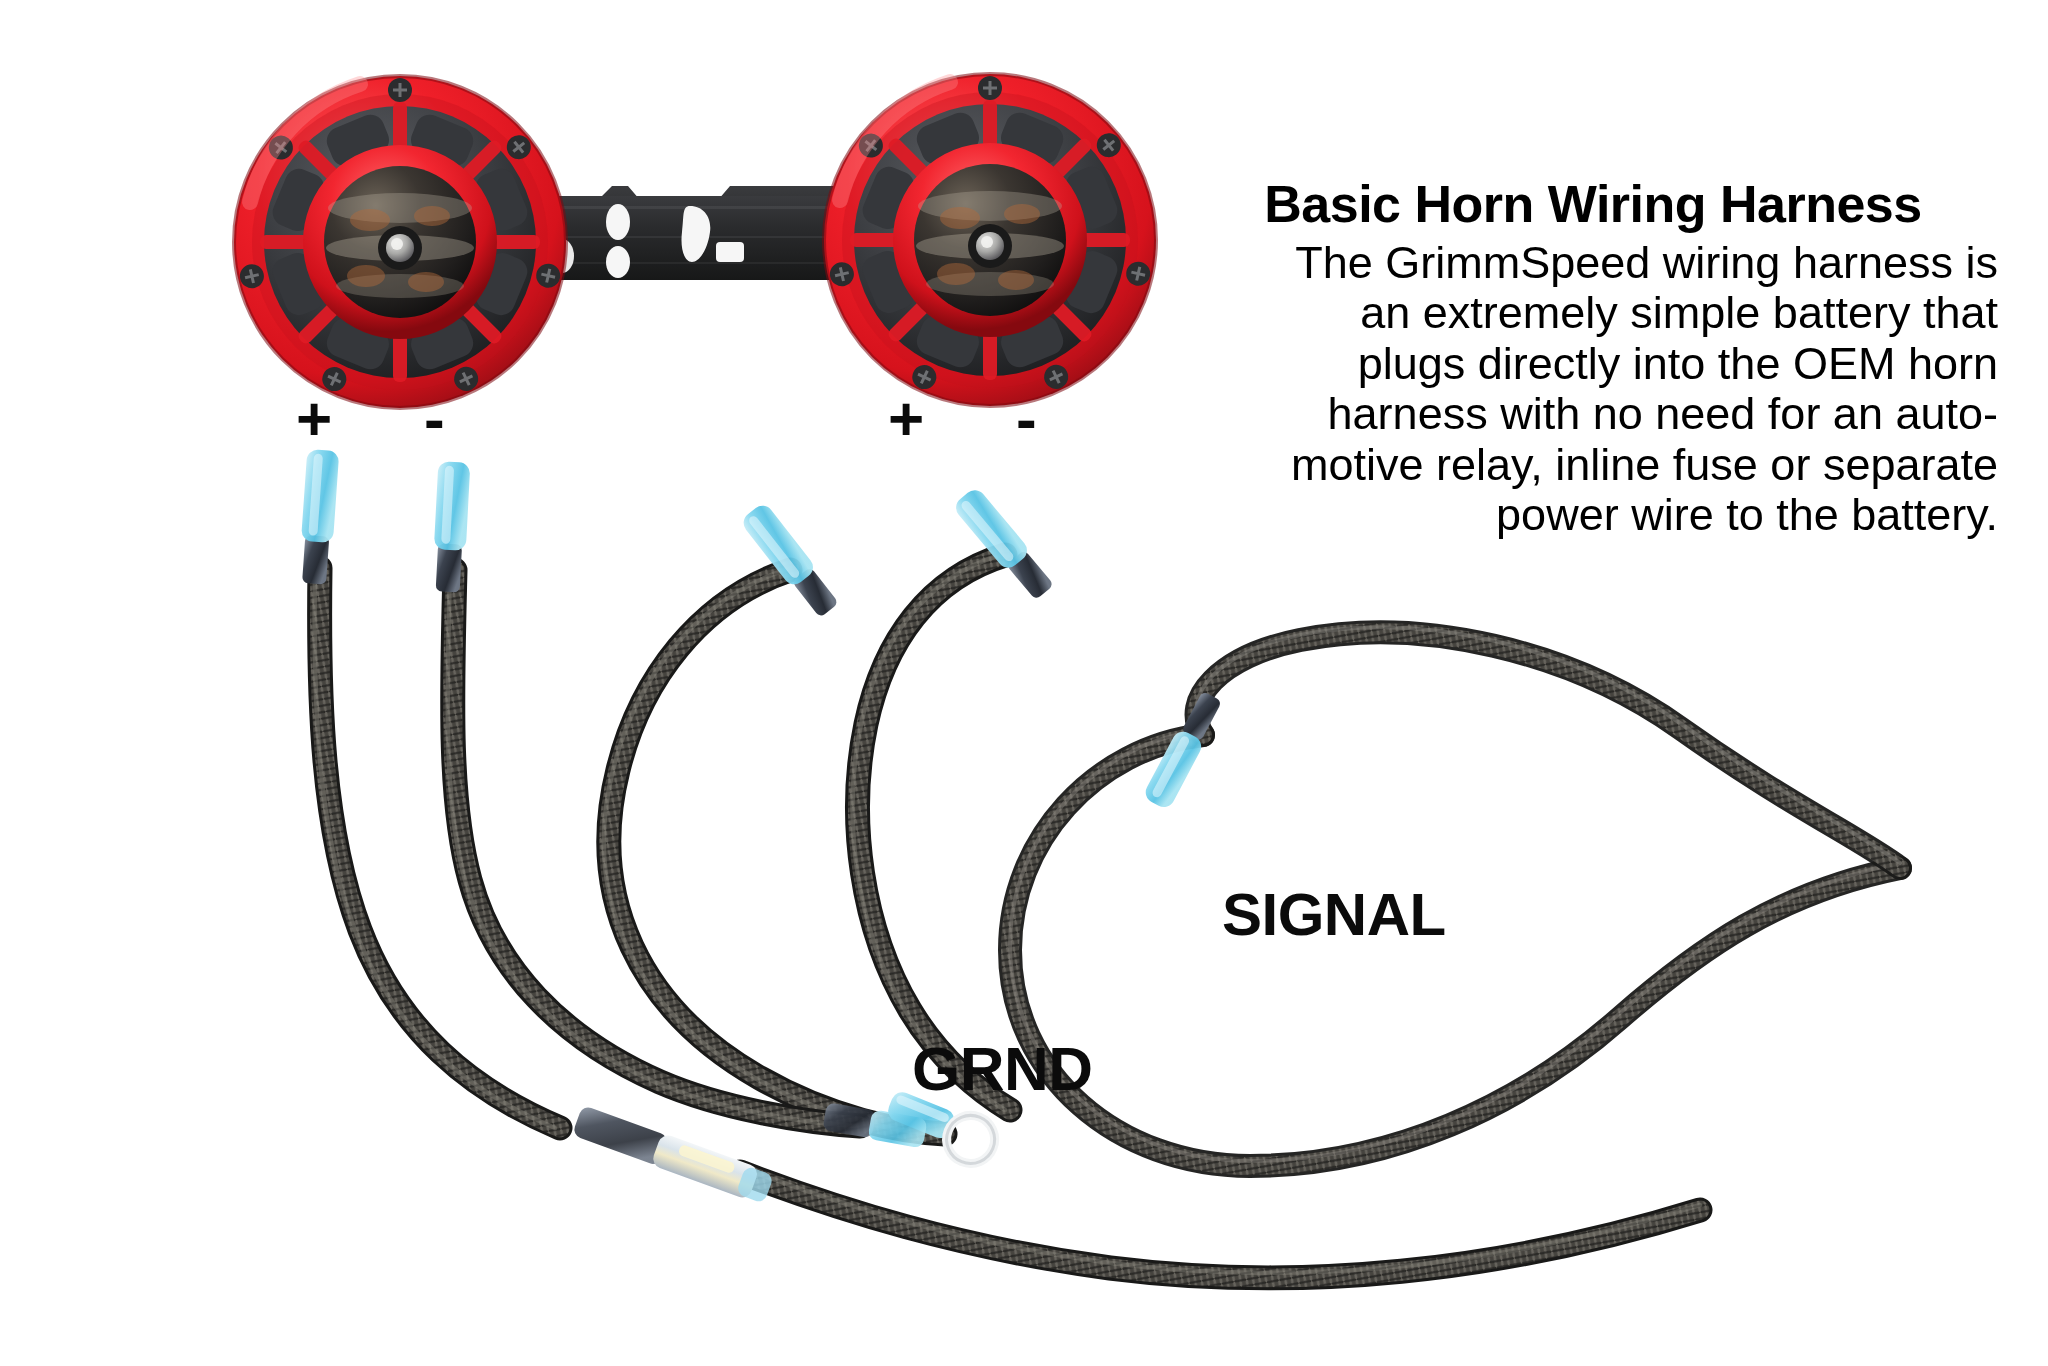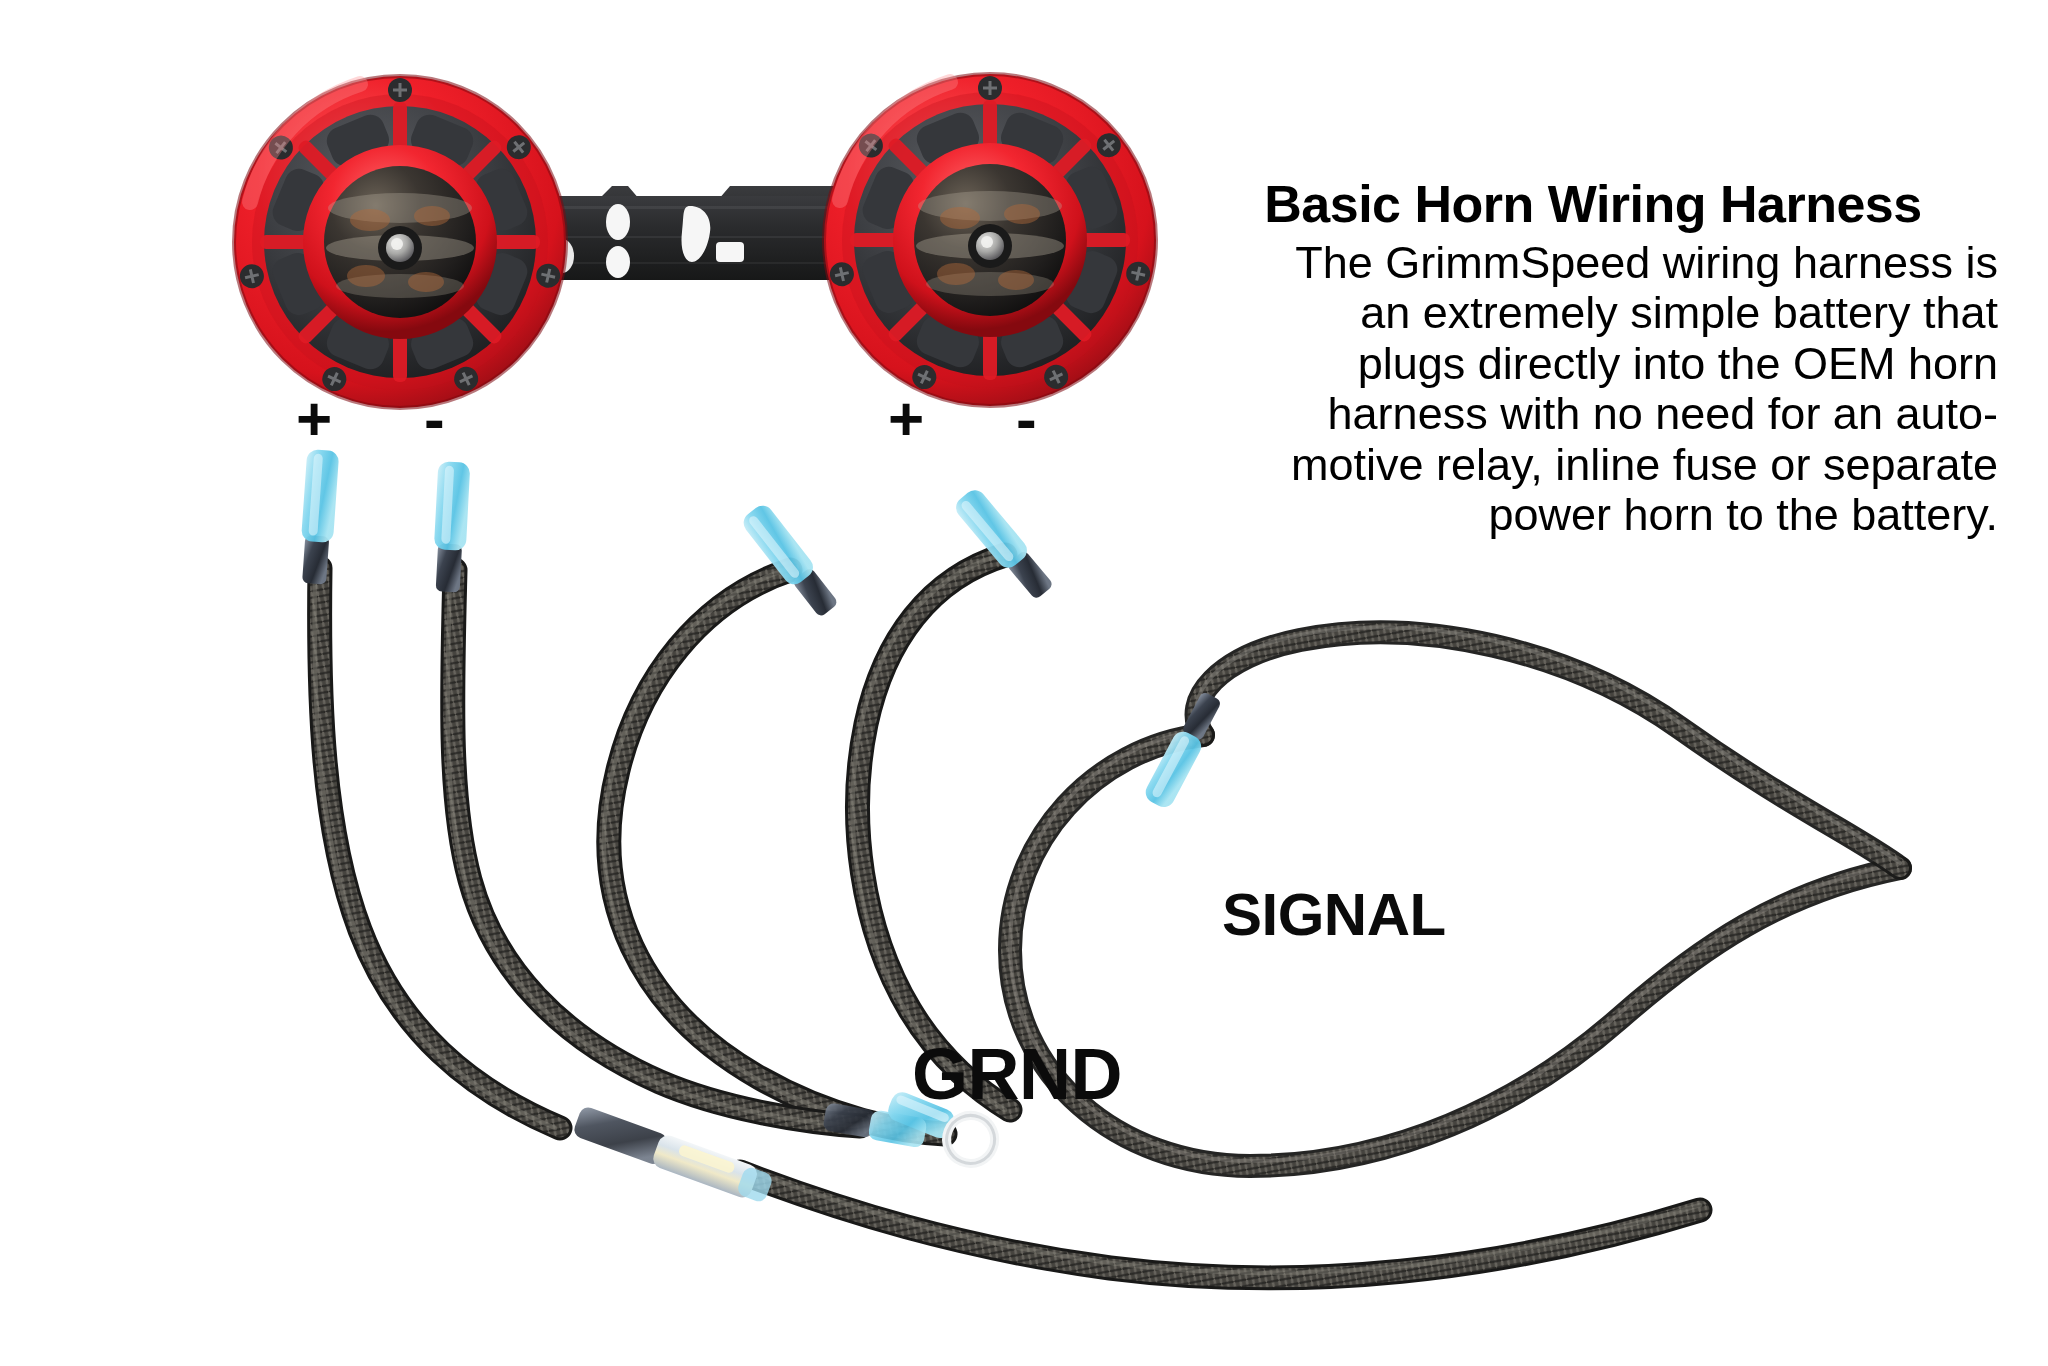--- a/index.html
+++ b/index.html
@@ -61,21 +61,21 @@
     color: #0b0b0b;
     letter-spacing: -0.5px;
     line-height: 0.95;
     white-space: pre;
   }
   .polarity {
     font-size: 62px;
     font-weight: bold;
     line-height: 1;
   }
-  #label-grnd { left: 912px; top: 1040px; font-size: 72px; }
+  #label-grnd { left: 912px; top: 1040px; font-size: 62px; }
   #label-horn-signal { left: 1222px; top: 772px; font-size: 60px; }
 
   #pol-left-plus  { left: 296px;  top: 388px; }
   #pol-left-minus { left: 424px;  top: 388px; }
   #pol-right-plus { left: 888px;  top: 388px; }
   #pol-right-minus{ left: 1016px; top: 388px; }
 </style>
 </head>
 <body>
 
@@ -525,17 +525,17 @@
   </div>
 
   <div class="text-block">
     <h1 class="headline">Basic Horn Wiring Harness</h1>
     <p class="body-copy">
       <span class="ln">The GrimmSpeed wiring harness is</span>
       <span class="ln">an extremely simple battery that</span>
       <span class="ln">plugs directly into the OEM horn</span>
       <span class="ln">harness with no need for an auto-</span>
       <span class="ln">motive relay, inline fuse or separate</span>
-      <span class="ln">power horn to the battery.</span>
+      <span class="ln">power wire to the battery.</span>
     </p>
   </div>
 
 </div>
 
 </body></html>

